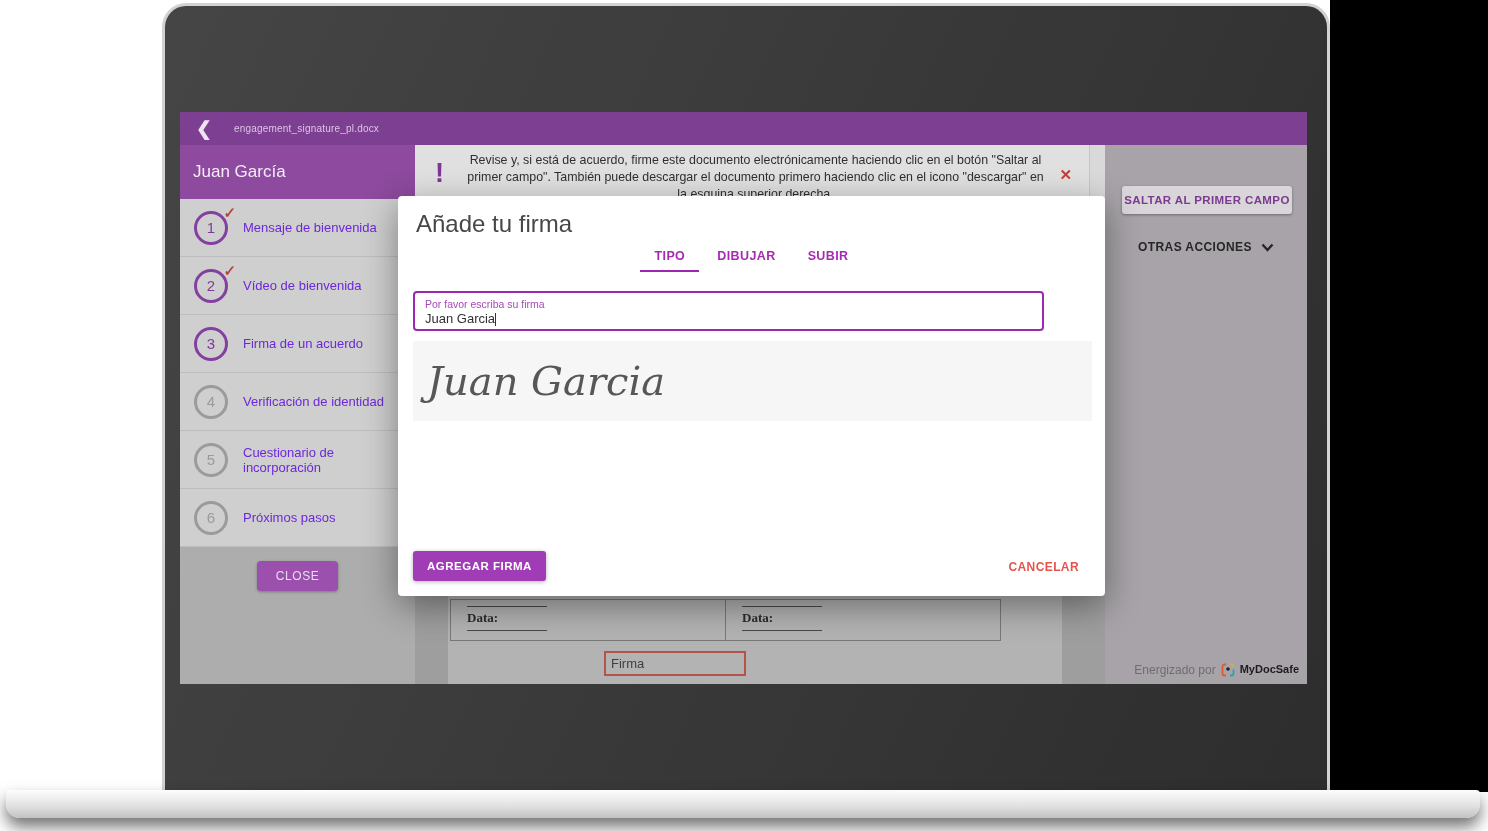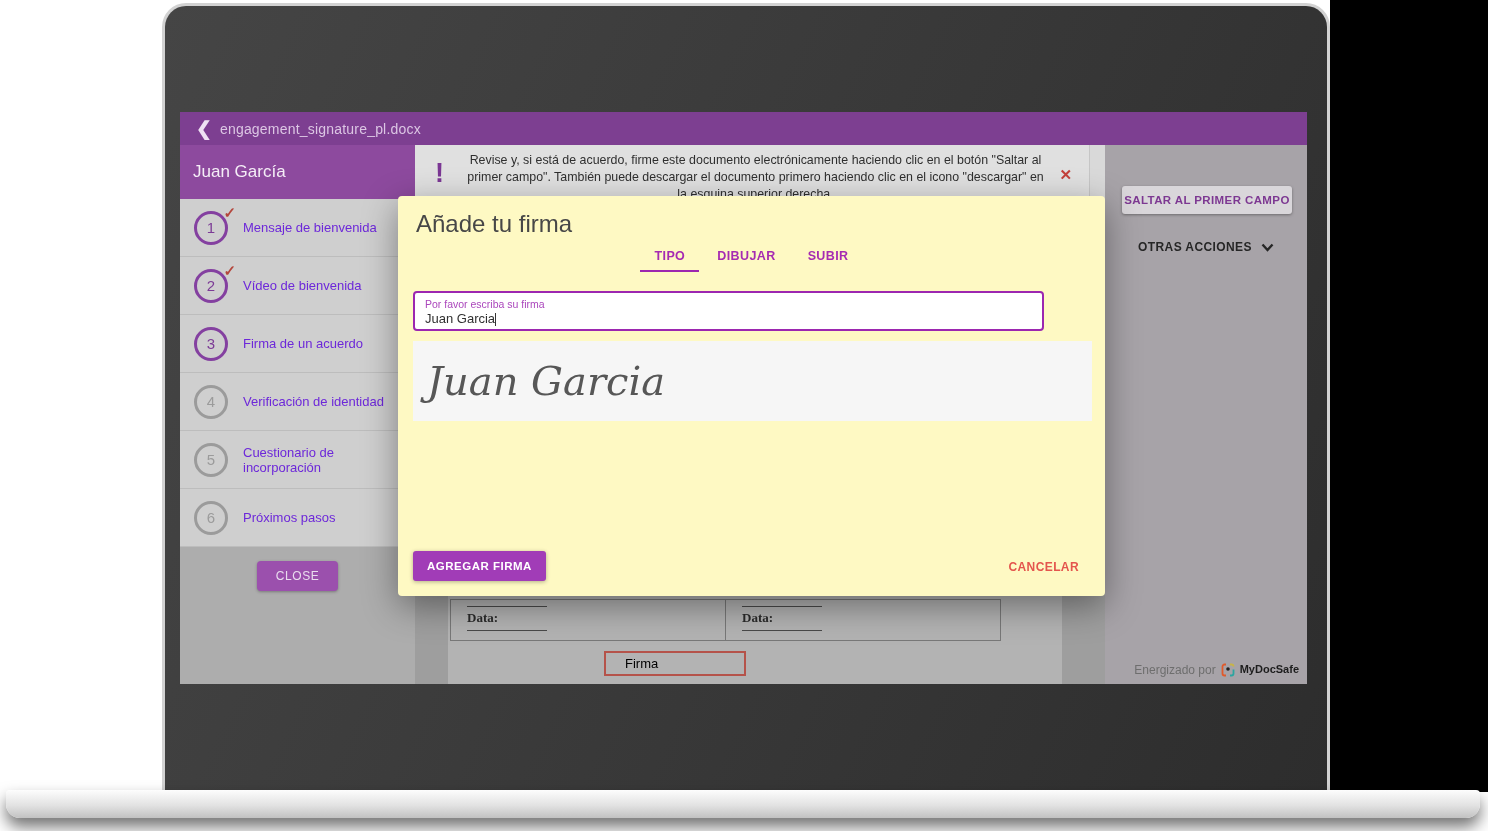--- a/index.html
+++ b/index.html
@@ -14,21 +14,21 @@
     background: linear-gradient(115deg, #454545 0%, #383838 55%, #2d2d2d 100%); }
   .base { position: absolute; left: 6px; top: 790px; width: 1474px; height: 28px;
     background: linear-gradient(#fdfdfd, #e2e2e2 55%, #c2c2c2);
     border-radius: 4px 4px 14px 14px; box-shadow: 0 9px 16px rgba(0,0,0,0.55); }
 
   
   .app { position: absolute; left: 180px; top: 112px; width: 1127px; height: 572px; background: #9e9e9e; }
   .topbar { position: absolute; left: 0; top: 0; width: 100%; height: 33px; background: #7d3f91;
     display: flex; align-items: center; color: #e3d2ea; }
   .back { margin-left: 16px; font-size: 19px; font-weight: bold; color: #efe2f3; cursor: pointer; line-height: 1; }
-  .filename { margin-left: 8px; font-size: 14px; letter-spacing: 0.2px; color: #dcc6e4; }
+  .filename { margin-left: 22px; font-size: 10px; letter-spacing: 0.2px; color: #dcc6e4; }
 
   .cols { position: absolute; left: 0; top: 33px; width: 100%; height: 539px; display: flex; }
 
   
   .sidebar { width: 235px; display: flex; flex-direction: column; }
   .side-head { height: 54px; background: #8d4a9e; color: #f5eef7; font-size: 17px;
     display: flex; align-items: center; padding-left: 13px; }
   .step { height: 58px; background: #cfcfcf; border-bottom: 1px solid #bdbdbd;
     display: flex; align-items: center; padding-left: 14px; cursor: pointer; }
   .circ-wrap { position: relative; width: 34px; height: 34px; margin-right: 15px; flex: none; }
@@ -56,39 +56,39 @@
   .docarea { position: relative; flex: 1; background: #9e9e9e; overflow: hidden; }
   .page { position: absolute; left: 33px; top: 0; width: 614px; height: 100%; background: #b3b3b3; }
   .doc-table { position: absolute; left: 2px; top: 394px; width: 551px; height: 42px;
     border: 1px solid #787878; display: flex; }
   .doc-cell { flex: 1; padding: 5px 0 0 16px; }
   .doc-cell + .doc-cell { border-left: 1px solid #787878; }
   .doc-line { width: 80px; border-bottom: 1.5px solid #4a4a4a; height: 2px; }
   .doc-label { margin-top: 3px; margin-bottom: 3px; font-family: "Liberation Serif", serif;
     font-weight: bold; font-size: 13px; color: #2b2b2b; }
   .firma-box { position: absolute; left: 156px; top: 446px; width: 142px; height: 25px;
-    border: 2px solid #b5534a; font-size: 13px; color: #000000; line-height: 21px;
-    padding-left: 19px; cursor: pointer; }
+    border: 2px solid #b5534a; font-size: 13px; color: #404040; line-height: 21px;
+    padding-left: 5px; cursor: pointer; }
 
   
   .rightpanel { width: 202px; position: relative; background: #a7a3a8; }
   .saltar-btn { position: absolute; left: 17px; top: 41px; width: 170px; height: 28px;
     background: #d9d6da; border: none; border-radius: 3px; color: #7d3892;
     font-size: 11.5px; font-weight: bold; letter-spacing: 0.4px;
     box-shadow: 0 1px 3px rgba(0,0,0,0.35); cursor: pointer; font-family: inherit; }
   .otras { position: absolute; left: 0; top: 95px; width: 100%; display: flex;
     align-items: center; justify-content: center; gap: 9px; cursor: pointer; }
   .otras-label { font-size: 12px; font-weight: bold; letter-spacing: 0.4px; color: #262626; }
   .powered { position: absolute; right: 8px; bottom: 7px; display: flex; align-items: flex-start; gap: 5px; }
   .powered-label { font-size: 12px; color: #6e6e6e; }
   .brand { font-size: 11px; font-weight: bold; color: #1d1d1d; }
 
   
   .modal { position: absolute; left: 218px; top: 84px; width: 707px; height: 400px;
-    background: #fef9c3; border-radius: 4px; box-shadow: 0 10px 35px rgba(0,0,0,0.4); z-index: 10; }
+    background: #ffffff; border-radius: 4px; box-shadow: 0 10px 35px rgba(0,0,0,0.4); z-index: 10; }
   .modal-title { position: absolute; left: 18px; top: 14px; font-size: 24px; color: #474747; }
   .tabs { position: absolute; left: 0; top: 44px; width: 100%; display: flex;
     justify-content: center; gap: 4px; }
   .tab { padding: 9px 14px 7px; font-size: 12.5px; font-weight: bold; letter-spacing: 0.4px;
     color: #a62bb2; cursor: pointer; border-bottom: 2px solid transparent; }
   .tab.active { border-bottom-color: #9c27b0; }
   .sig-input { position: absolute; left: 15px; top: 95px; width: 631px; height: 40px;
     border: 2px solid #9c27b0; border-radius: 4px; background: #fff; padding: 5px 10px; cursor: text; }
   .sig-input-label { font-size: 10.5px; color: #ab47bc; }
   .sig-input-value { font-size: 13px; color: #303030; margin-top: 1px; }

